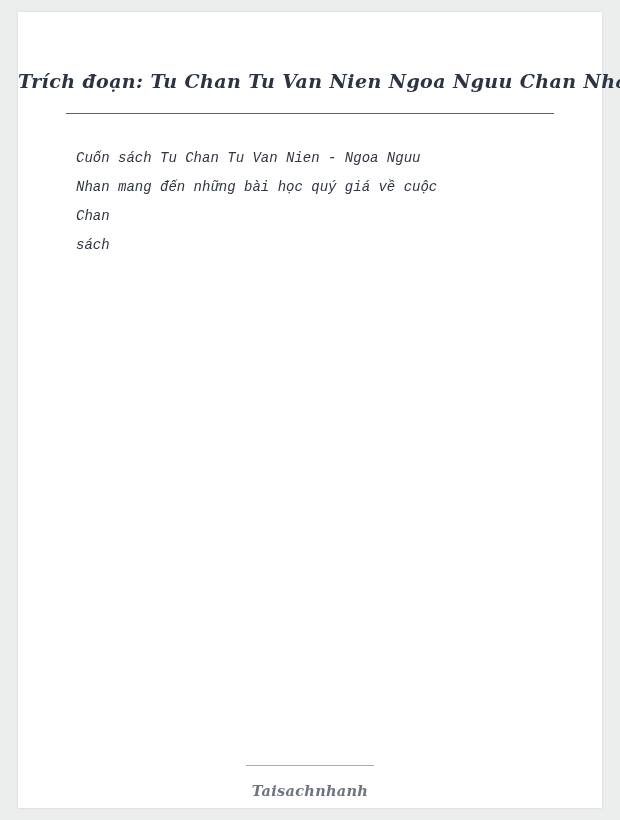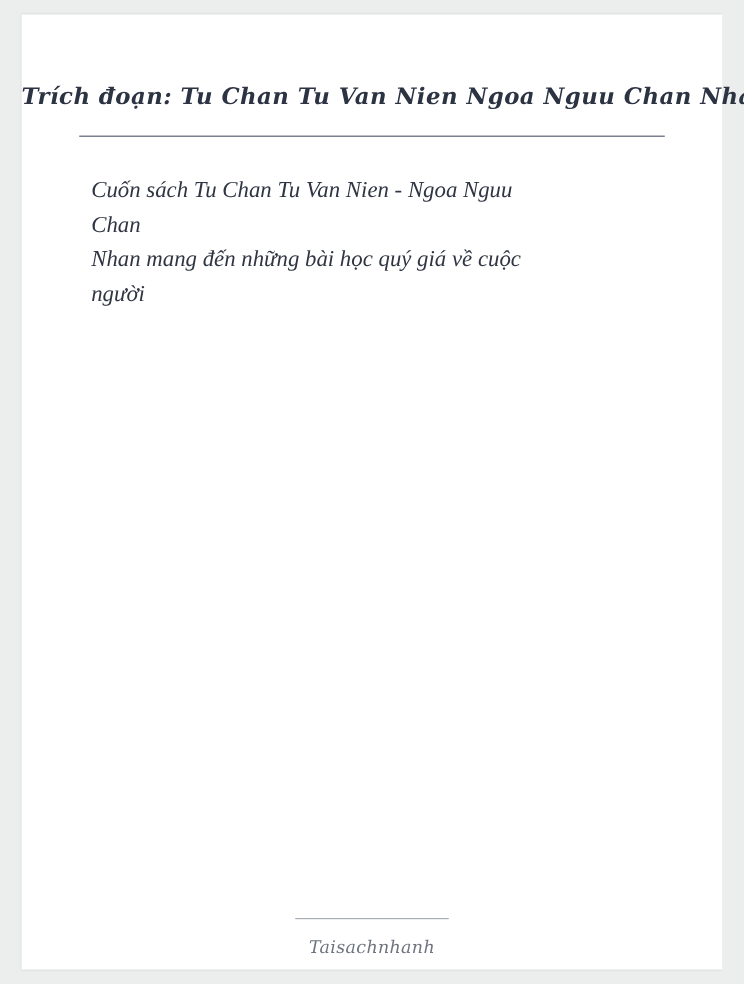--- a/index.html
+++ b/index.html
@@ -45,23 +45,23 @@
     height: 1px;
     background: #5a6272;
   }
   .body-block {
     position: absolute;
     left: 58px;
     top: 132px;
     width: 460px;
   }
   .body-line {
-    font-family: Liberation Serif, serif;
+    font-family: Liberation Mono, monospace;
     font-style: italic;
-    font-size: 19px;
+    font-size: 14px;
     color: #2f3542;
     line-height: 29px;
     white-space: pre;
   }
   .footer-rule {
     position: absolute;
     left: 50%;
     transform: translateX(-50%);
     top: 753px;
     width: 128px;
@@ -72,33 +72,34 @@
     position: absolute;
     left: 0;
     right: 0;
     top: 770px;
     text-align: center;
     font-family: "DejaVu Serif", serif;
     font-style: italic;
     font-size: 14.5px;
     color: #6d7480;
     letter-spacing: 0.3px;
+    font-weight: bold;
   }
 </style>
 </head>
 <body>
 
 <div class="page">
 
   <div class="doc-title">Trích đoạn: Tu Chan Tu Van Nien Ngoa Nguu Chan Nhan</div>
   <div class="title-rule"></div>
 
   <div class="body-block">
     <div class="body-line">Cuốn sách Tu Chan Tu Van Nien - Ngoa Nguu</div>
+    <div class="body-line">Nhan mang đến những bài học quý giá về cuộc</div>
     <div class="body-line">Chan</div>
-    <div class="body-line">Nhan mang đến những bài học quý giá về cuộc</div>
-    <div class="body-line">người</div>
+    <div class="body-line">sách</div>
   </div>
 
   <div class="footer-rule"></div>
   <div class="footer-text">Taisachnhanh</div>
 
 </div>
 
 </body></html>

